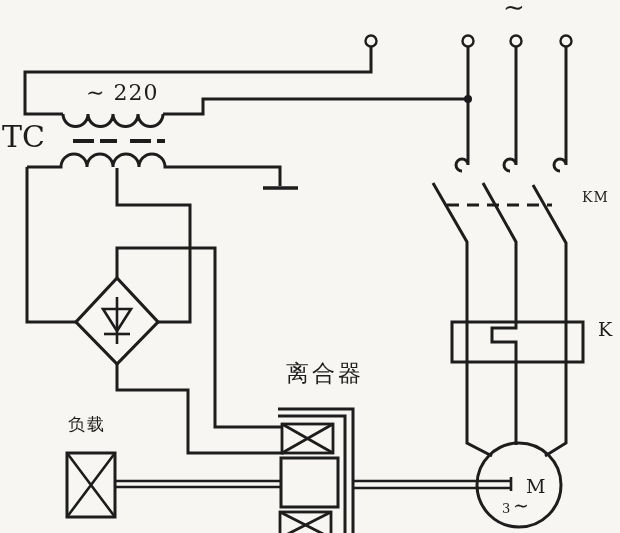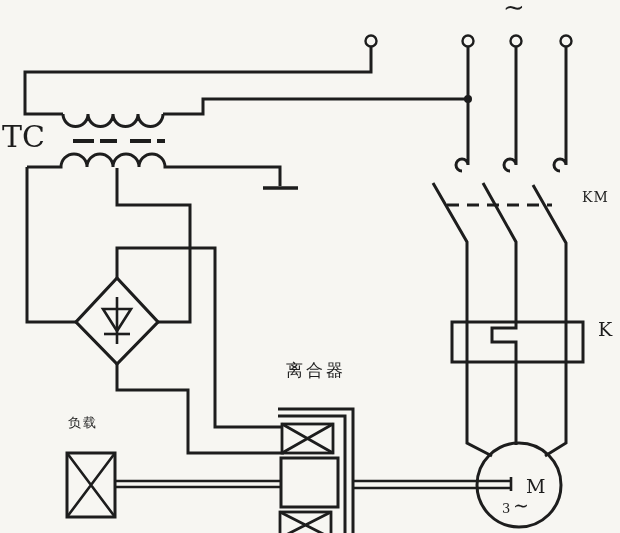--- a/index.html
+++ b/index.html
@@ -16,22 +16,22 @@
     color:#1d1d1d;
     white-space:nowrap;
     line-height:1;
     user-select:none;
   }
   .lbl-tc      {left:2px;  top:122px; font-size:30px;}
   .lbl-volt    {left:86px; top:82px;  font-size:22px; letter-spacing:1px;}
   .lbl-ac      {left:503px;top:-6px;  font-size:26px;}
   .lbl-km      {left:582px;top:190px; font-size:14px; letter-spacing:1px;}
   .lbl-k       {left:598px;top:320px; font-size:19px;}
-  .lbl-clutch  {left:286px;top:362px; font-size:17px; letter-spacing:3px; font-family:"DejaVu Sans",sans-serif;}
-  .lbl-load    {left:68px; top:416px; font-size:13px; letter-spacing:2px; font-family:"DejaVu Sans",sans-serif;}
+  .lbl-clutch  {left:286px;top:362px; font-size:23px; letter-spacing:3px; font-family:"DejaVu Sans",sans-serif;}
+  .lbl-load    {left:68px; top:416px; font-size:17px; letter-spacing:2px; font-family:"DejaVu Sans",sans-serif;}
   .lbl-m       {left:526px;top:477px; font-size:19px;}
   .lbl-m3      {left:502px;top:502px; font-size:13px;}
   .lbl-mac     {left:513px;top:496px; font-size:19px;}
 </style>
 </head>
 <body>
 
 <div id="stage">
 
   <svg id="schematic" width="620" height="533" viewBox="0 0 620 533" fill="none" stroke="#1d1d1d" stroke-width="3">
@@ -101,20 +101,21 @@
       <rect x="282" y="424" width="51" height="29" stroke-width="2.8"></rect>
       <path d="M282,424 L333,453 M333,424 L282,453" stroke-width="2.8"></path>
       <rect x="281" y="458" width="57" height="49"></rect>
       <rect x="280" y="512" width="51" height="26" stroke-width="2.8"></rect>
       <path d="M280,512 L331,538 M331,512 L280,538" stroke-width="2.8"></path>
       <path d="M353,481 H511 M353,488 H511 M511,477 V491" stroke-width="2.6"></path>
     </g>
   </svg>
 
   <span class="lbl lbl-ac">∼</span>
+  <span class="lbl lbl-volt">∼ 220</span>
   <span class="lbl lbl-tc">TC</span>
   <span class="lbl lbl-km">KM</span>
   <span class="lbl lbl-k">K</span>
   <span class="lbl lbl-clutch">离合器</span>
   <span class="lbl lbl-load">负载</span>
   <span class="lbl lbl-m">M</span>
   <span class="lbl lbl-m3">3</span>
   <span class="lbl lbl-mac">∼</span>
 </div>
 

